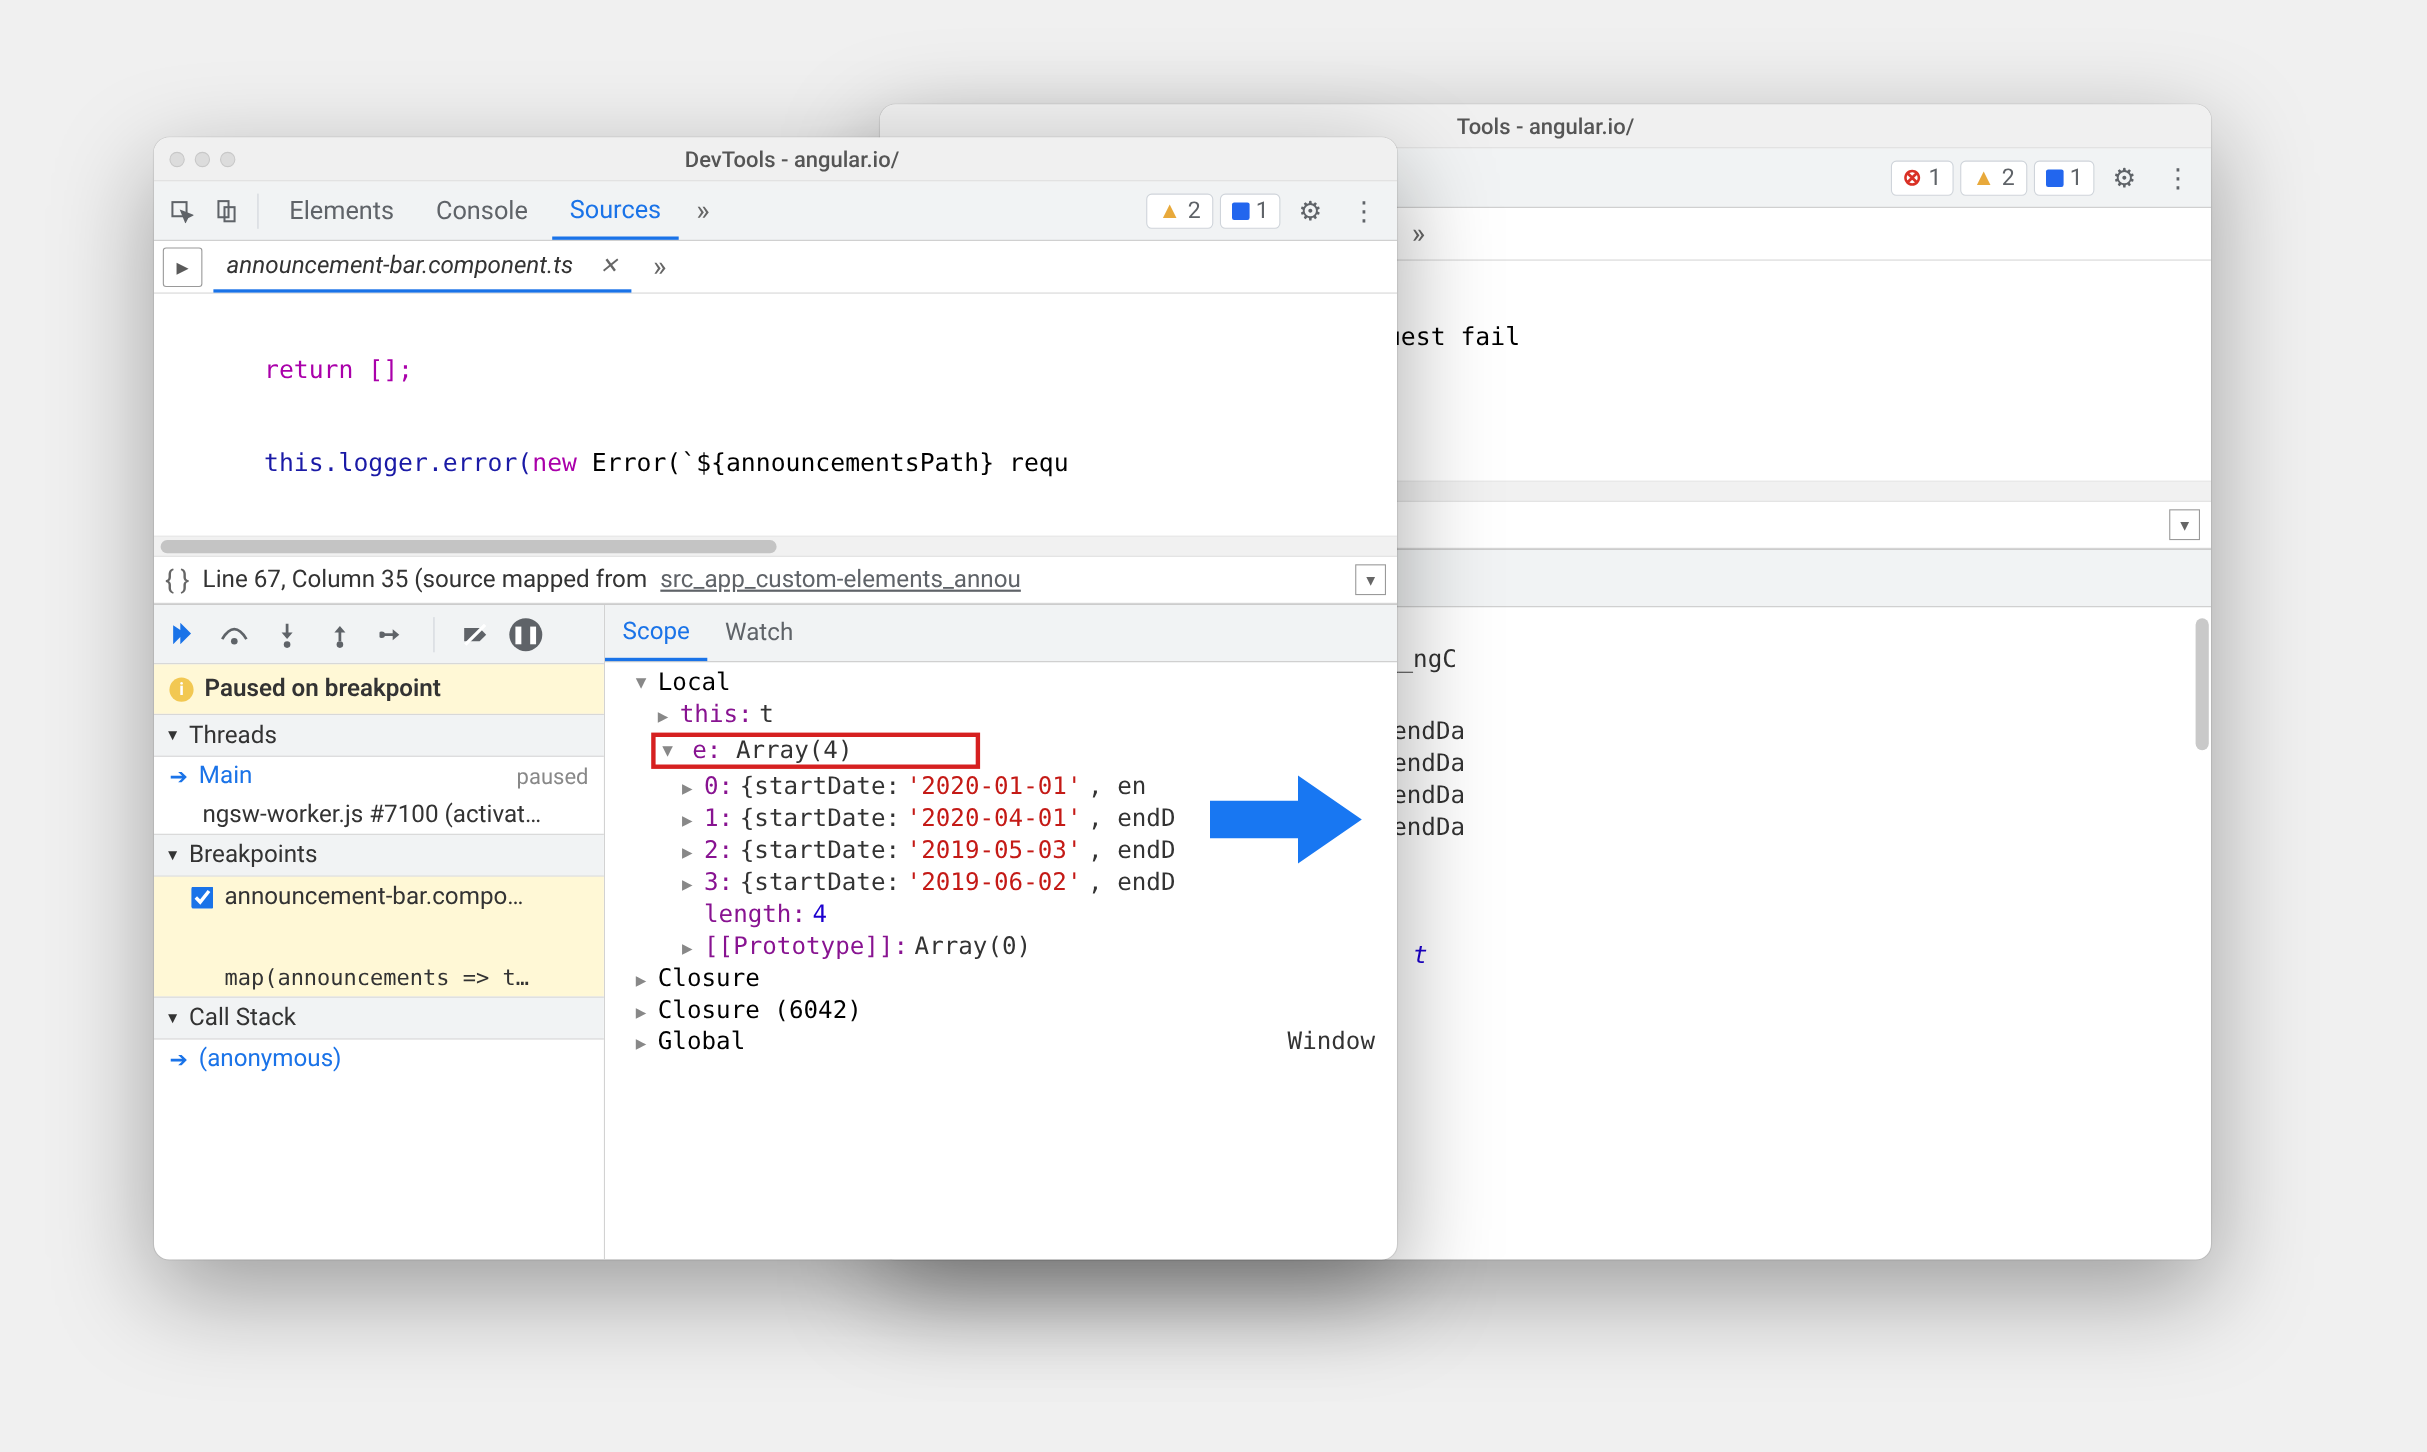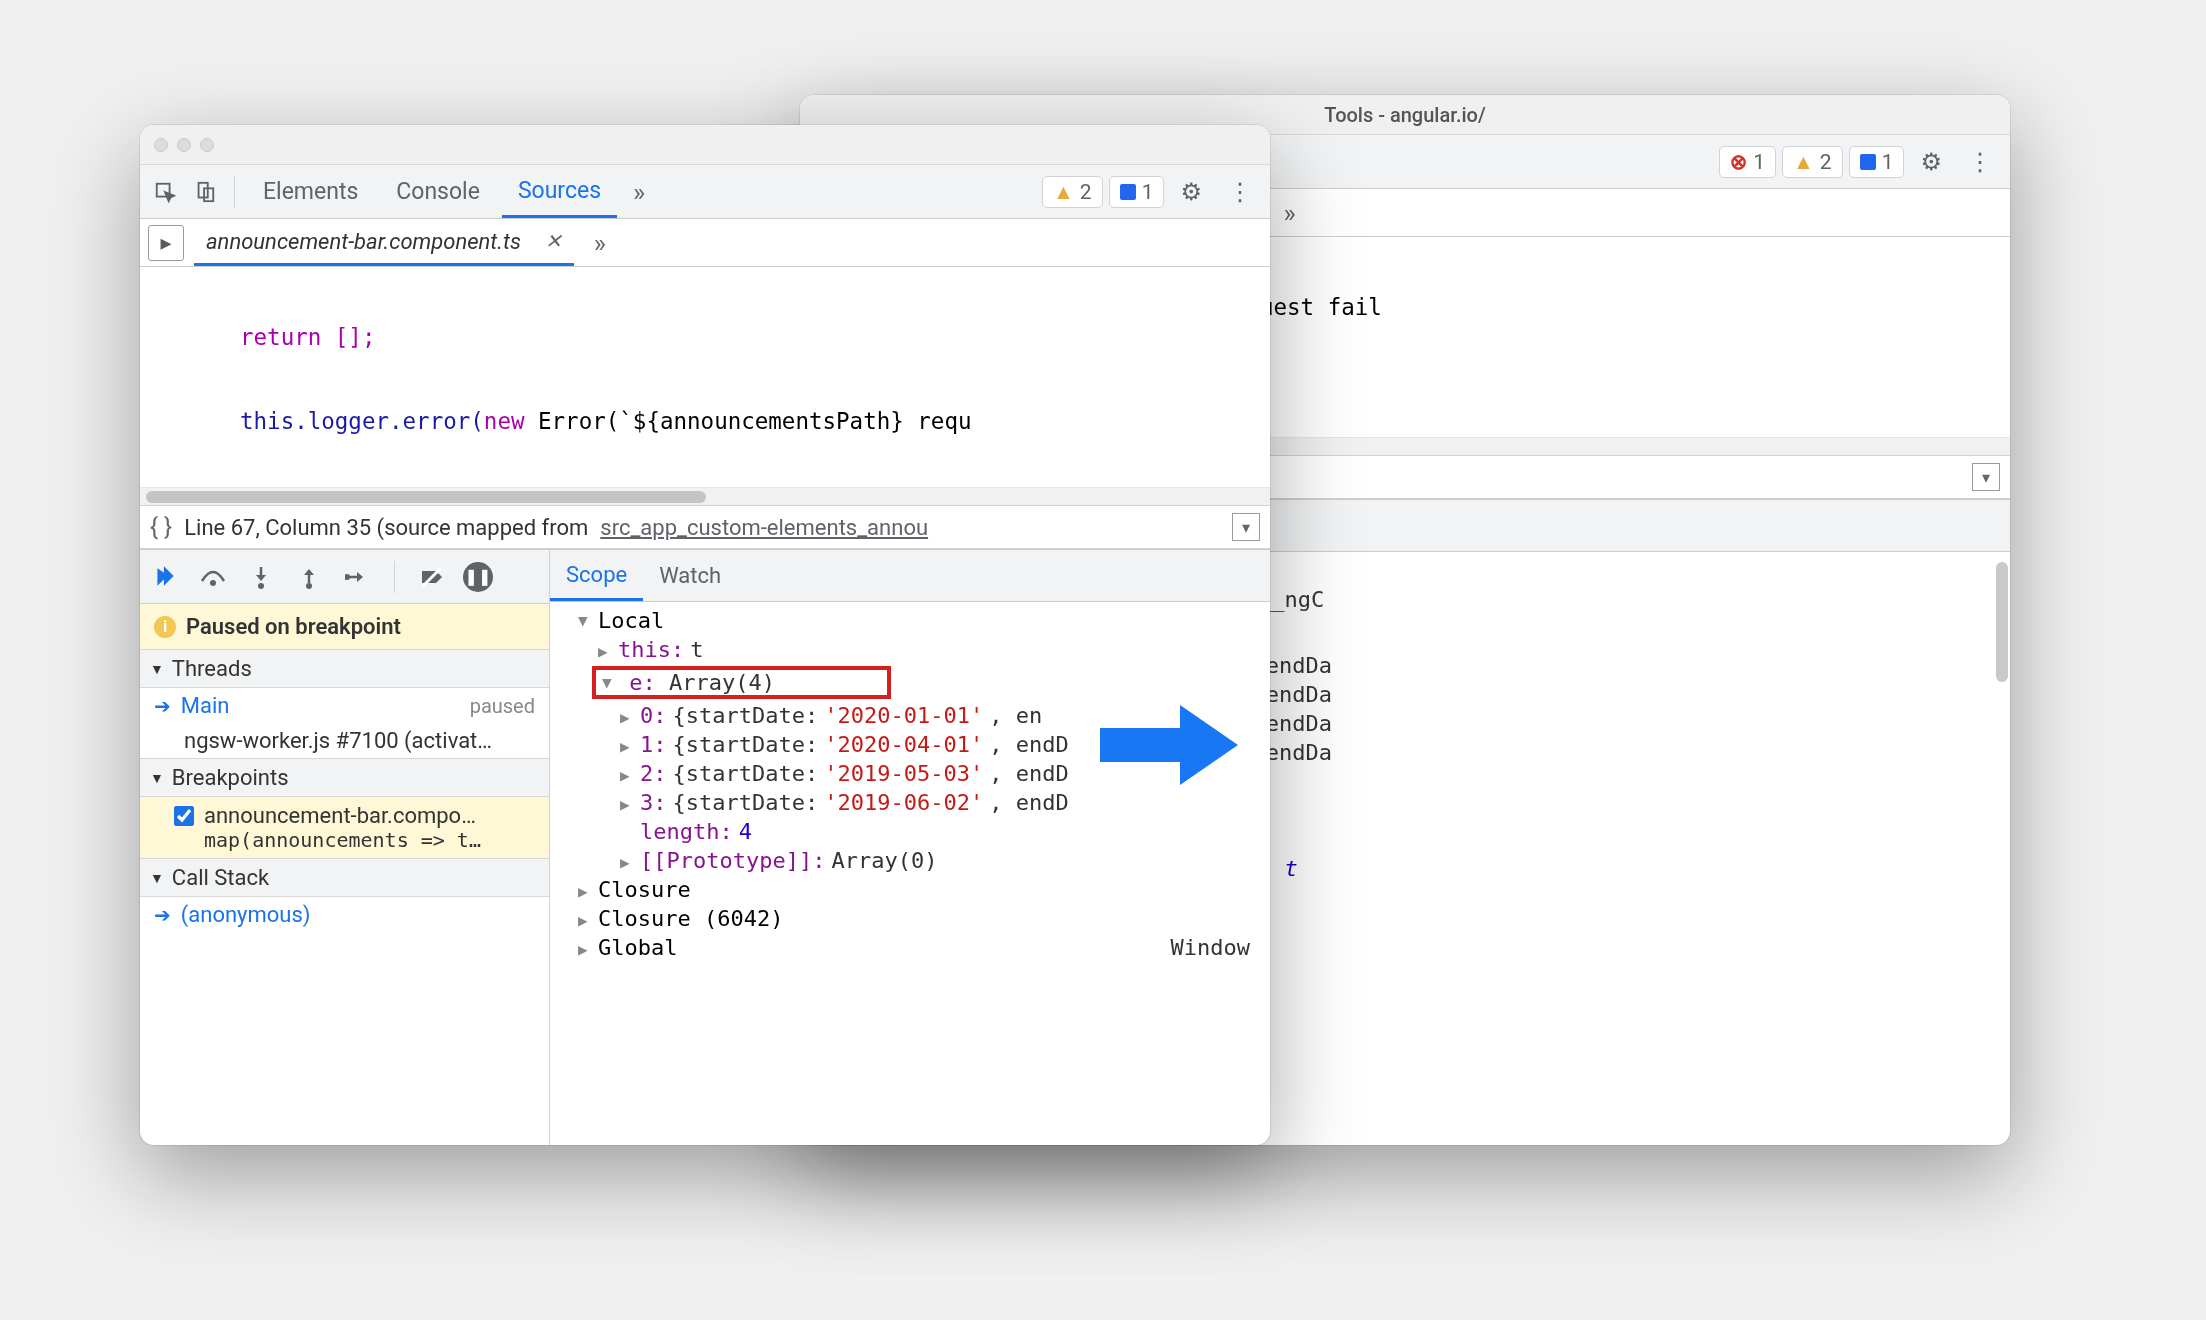--- a/index.html
+++ b/index.html
@@ -99,21 +99,21 @@
 
   .sec-head { background:#f1f3f4; border-top:1px solid #d8d8d8; border-bottom:1px solid #d8d8d8; padding: 6px 10px; display:flex; align-items:center; gap:8px; font-size:22px; color:#333; }
   .paused-banner { background:#fff8d6; color:#333; font-weight:600; font-size:22px; padding: 10px 14px; display:flex; align-items:center; gap:10px; }
   .paused-banner .i { width:22px; height:22px; border-radius:50%; background:#f2c852; color:#fff; font-size:16px; display:flex; align-items:center; justify-content:center; font-weight:bold; }
   .row { padding: 5px 14px; display:flex; align-items:center; gap:10px; font-size:22px; color:#333; }
   .row .rt { margin-left:auto; color:#888; font-size:20px; }
   .row.active-thread { color:#1a73e8; }
   .ptr-arrow { color:#1a73e8; font-size:20px; }
   .bp-row { background:#fff8d6; padding: 6px 14px 6px 34px; }
   .ck { width:20px; height:20px; accent-color:#1a73e8; }
-  .bp-code { font-family: ui-monospace, Menlo, monospace; font-size:20px; color:#333; padding-left: 30px; }
+  .bp-code { font-family: ui-monospace, Menlo, monospace; font-size:20px; color:#333; padding-left: 30px; margin-top: 48px; }
 
   
   .right-pane { flex:1; display:flex; flex-direction:column; overflow:hidden; }
   .scope-tabs { display:flex; height:52px; border-bottom:1px solid #ccc; background:#f1f3f4; }
   .scope-tabs .tabbtn { font-size:22px; }
   .scope-body { flex:1; overflow:hidden; padding: 4px 0; font-size:22px; position:relative; }
   .tree-row { padding: 2px 10px; display:flex; gap:6px; align-items:baseline; white-space:nowrap; }
   .tree-row .tri { color:#888; font-size:16px; width:14px; display:inline-block; }
   .tree-row .tri.open { transform: translateY(-2px); }
   .key { color:#881391; font-family: ui-monospace, Menlo, monospace; }
@@ -263,20 +263,21 @@
   </div>
 </div>
 
 <div class="window window-front">
   <div class="titlebar">
     <div class="win-dots">
       <div class="win-dot"></div>
       <div class="win-dot"></div>
       <div class="win-dot"></div>
     </div>
+    <span class="title-text">DevTools - angular.io/</span>
   </div>
   <div class="main-tabs">
     <span class="dbg-btn">
         <svg width="22" height="22" viewBox="0 0 24 24" fill="none" stroke="#5f6368" stroke-width="2">
           <rect x="3" y="3" width="14" height="14"></rect>
           <path d="M12 12 L22 16 L18 18 L16 22 Z" fill="#5f6368"></path>
         </svg>
       </span>
     <span class="dbg-btn">
         <svg width="22" height="22" viewBox="0 0 24 24" fill="none" stroke="#5f6368" stroke-width="2">

